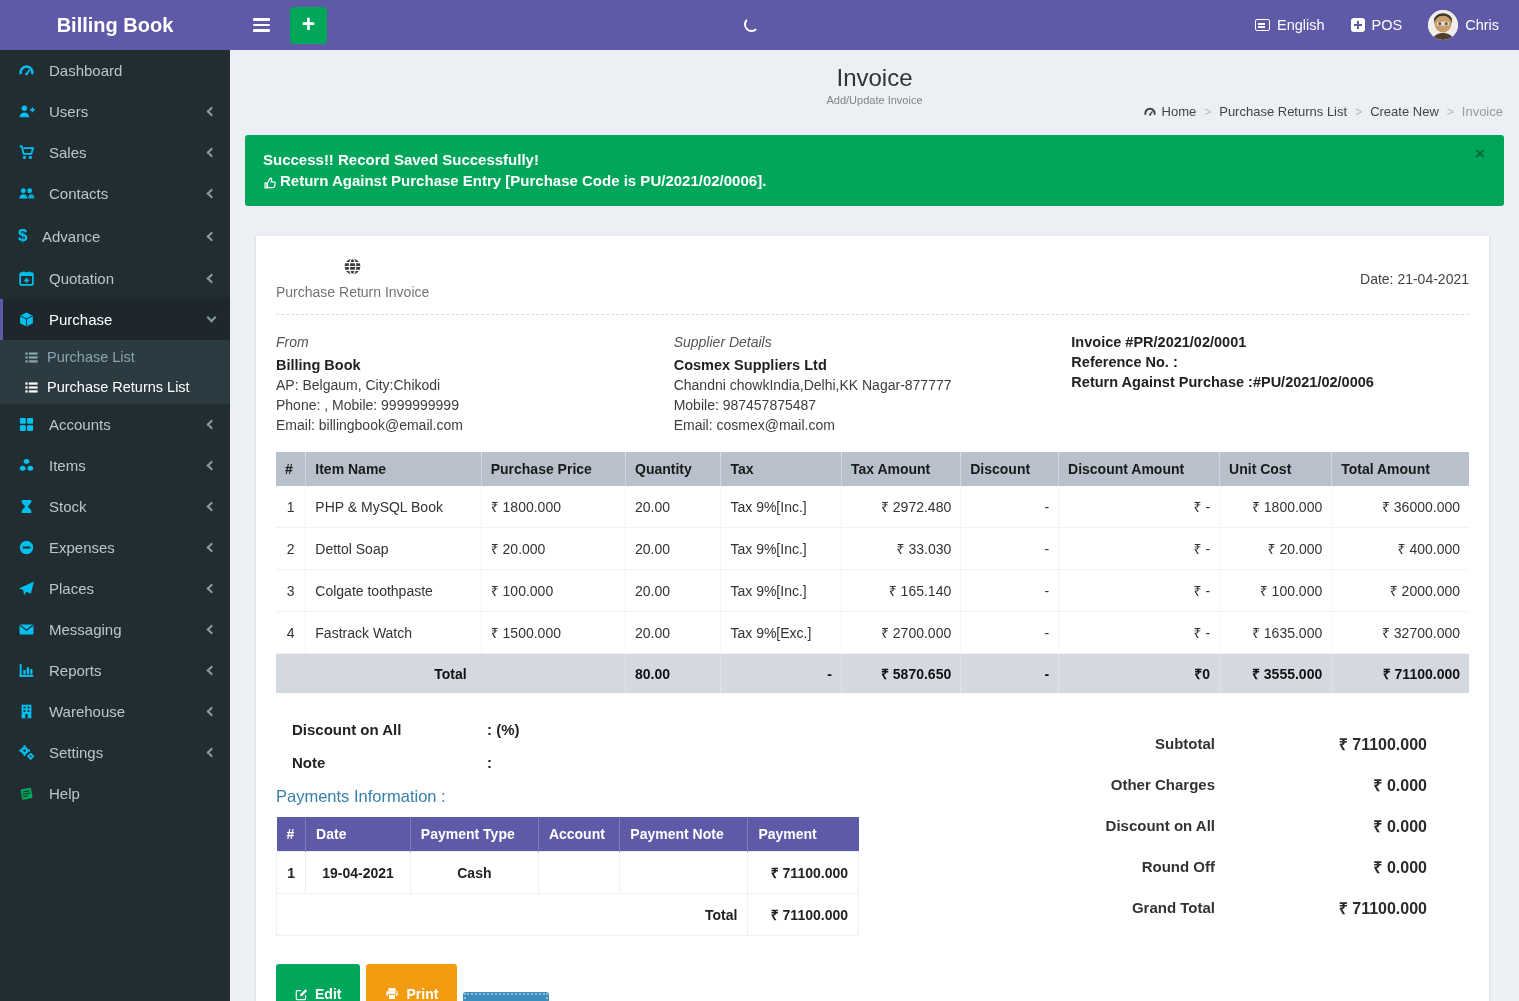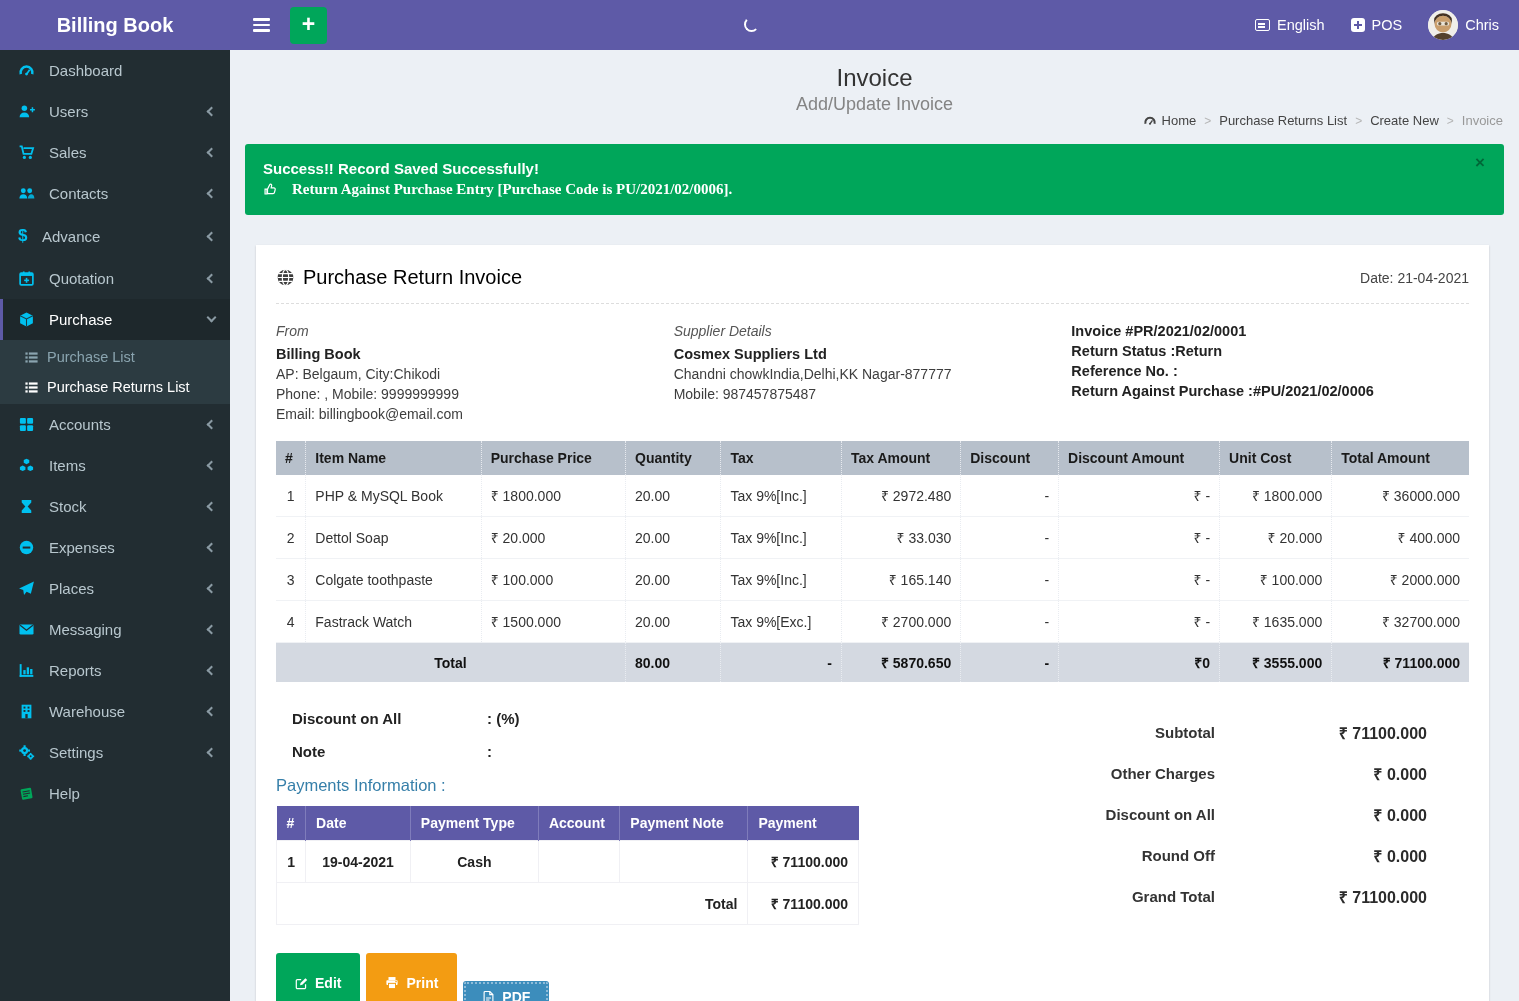--- a/index.html
+++ b/index.html
@@ -42,35 +42,35 @@
   .si.active { background: #1e282c; border-left-color: #5e5aa7; color: #fff; }
   .submenu { background: #2c3b41; padding: 2px 0; }
   .ssi { display: flex; align-items: center; gap: 8px; padding: 7px 15px 7px 24px; font-size: 14.5px;
          color: #8aa4af; cursor: pointer; }
   .ssi.active { color: #fff; }
   .list-ic { display: inline-flex; }
   
   .main { flex: 1; min-width: 0; display: flex; flex-direction: column; background: #ecf0f5; overflow: hidden; }
   .content-header { display: flex; align-items: center; padding: 14px 16px 12px; flex-direction: column; }
   .page-title { font-size: 24px; font-weight: normal; color: #333; margin: 0; }
-  .page-subtitle { font-size: 18px; color: #848484; position: relative; top: 2px; }
+  .page-subtitle { font-size: 11px; color: #848484; position: relative; top: 2px; }
   .breadcrumb { margin-left: auto; display: flex; align-items: center; gap: 8px; font-size: 13px; color: #444; }
   .bc-link { cursor: pointer; display: flex; align-items: center; gap: 5px; }
   .bc-sep { color: #b5b5b5; font-size: 12px; }
   .bc-current { color: #999; }
   
   .alert { margin: 4px 15px 0; background: #00a65a; border-radius: 3px; color: #fff; padding: 14px 34px 15px 18px;
            position: relative; font-size: 15px; font-weight: bold; line-height: 21px; }
-  .alert-line2 { display: flex; align-items: center; gap: 14px; font-family: Liberation Serif, serif; }
+  .alert-line2 { display: flex; align-items: flex-end; gap: 2px; }
   .alert-close { position: absolute; top: 9px; right: 13px; color: rgba(0,0,0,.38); font-size: 17px;
                  font-weight: bold; cursor: pointer; line-height: 1; background: none; border: none; }
   
   .card { background: #fff; margin: 30px 30px 0 26px; padding: 21px 20px 26px; box-shadow: 0 1px 2px rgba(0,0,0,.18); }
   .card-head { display: flex; align-items: center; }
-  .card-title { display: flex; align-items: center; gap: 8px; font-size: 20px; color: #000000; }
+  .card-title { display: flex; align-items: center; gap: 8px; font-size: 14px; color: #737373; flex-direction: column; }
   .card-date { margin-left: auto; font-size: 14px; color: #444; }
   .dotted-sep { border-bottom: 1px dashed #ddd; margin: 14px 0 17px; }
   .info-row { display: flex; }
   .info-col { width: 33.4%; font-size: 14px; color: #3d3d3d; line-height: 20px; }
   .info-heading { font-style: italic; color: #555; margin-bottom: 3px; }
   .info-name { font-weight: bold; color: #222; font-size: 14.5px; }
   .meta-line { font-weight: bold; color: #222; font-size: 14.5px; line-height: 20px; }
   
   table { border-collapse: collapse; }
   .items-table { width: 100%; margin-top: 17px; font-size: 14px; }
@@ -438,24 +438,24 @@
           <div class="info-name">Billing Book</div>
           <div>AP: Belgaum, City:Chikodi</div>
           <div>Phone: , Mobile: 9999999999</div>
           <div>Email: billingbook@email.com</div>
         </div>
         <div class="info-col">
           <div class="info-heading">Supplier Details</div>
           <div class="info-name">Cosmex Suppliers Ltd</div>
           <div>Chandni chowkIndia,Delhi,KK Nagar-877777</div>
           <div>Mobile: 987457875487</div>
+          <div>Email: cosmex@mail.com</div>
         </div>
         <div class="info-col">
           <div class="meta-line">Invoice #PR/2021/02/0001</div>
-          <div class="meta-line">Return Status :Return</div>
           <div class="meta-line">Reference No. :</div>
           <div class="meta-line">Return Against Purchase :#PU/2021/02/0006</div>
         </div>
       </div>
 
       <table class="items-table">
         <colgroup>
           <col style="width:2.5%">
             <col style="width:14.7%">
             <col style="width:12.1%">

